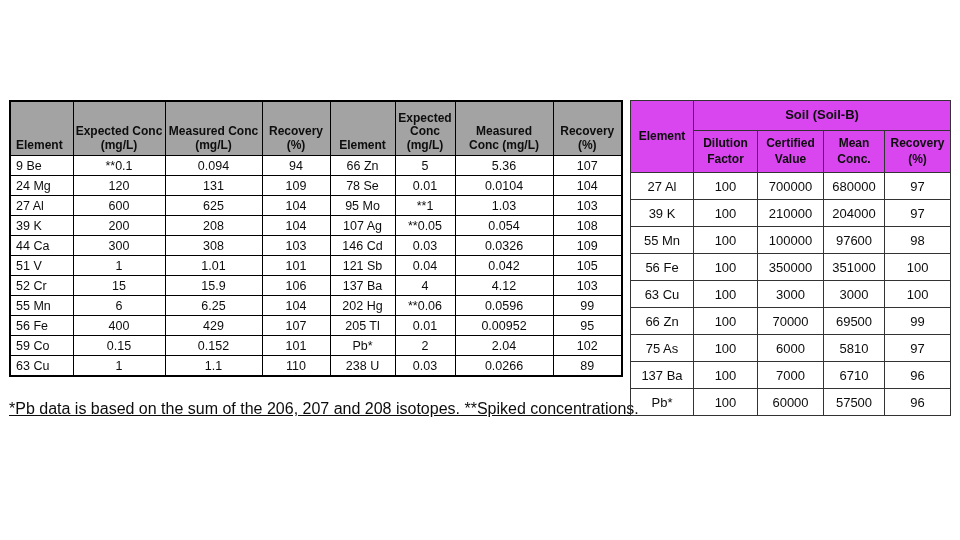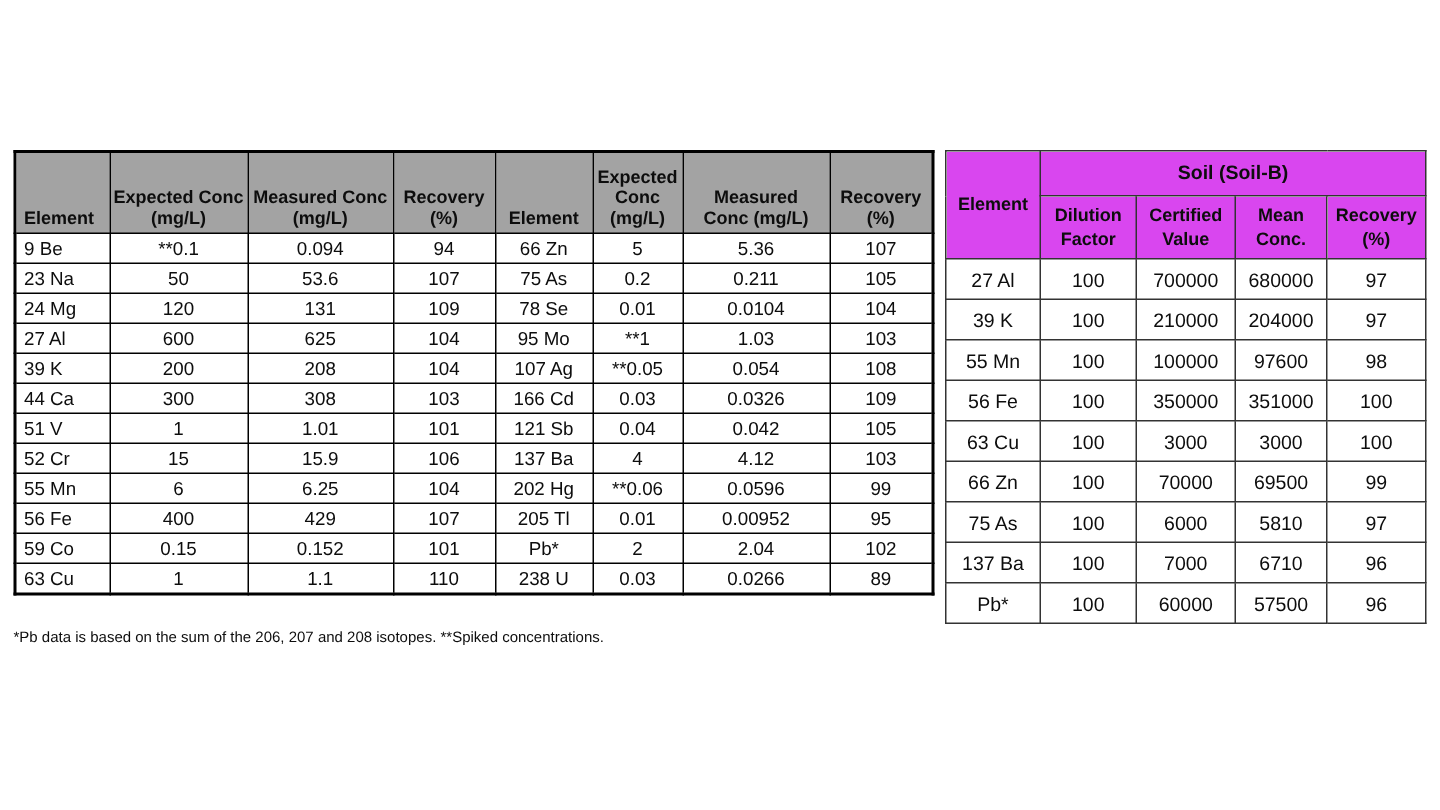--- a/index.html
+++ b/index.html
@@ -56,24 +56,25 @@
   }
   #left-table td:first-child {
     text-align: left;
     padding-left: 5px;
   }
 
   
   #footnote {
     position: absolute;
     left: 9px;
-    top: 420px;
-    font-size: 10px;
+    top: 400px;
+    font-size: 16px;
     color: #0d0d0d;
     white-space: nowrap;
+    text-decoration: underline;
   }
 
   
   #soil-table {
     left: 630px;
     top: 100px;
     width: 320px;
     border: 1.6px solid #333;
   }
   #soil-table th, #soil-table td {
@@ -143,30 +144,20 @@
         <td>9 Be</td>
         <td>**0.1</td>
         <td>0.094</td>
         <td>94</td>
         <td>66 Zn</td>
         <td>5</td>
         <td>5.36</td>
         <td>107</td>
       </tr>
       <tr>
-        <td>23 Na</td>
-        <td>50</td>
-        <td>53.6</td>
-        <td>107</td>
-        <td>75 As</td>
-        <td>0.2</td>
-        <td>0.211</td>
-        <td>105</td>
-      </tr>
-      <tr>
         <td>24 Mg</td>
         <td>120</td>
         <td>131</td>
         <td>109</td>
         <td>78 Se</td>
         <td>0.01</td>
         <td>0.0104</td>
         <td>104</td>
       </tr>
       <tr>
@@ -187,21 +178,21 @@
         <td>107 Ag</td>
         <td>**0.05</td>
         <td>0.054</td>
         <td>108</td>
       </tr>
       <tr>
         <td>44 Ca</td>
         <td>300</td>
         <td>308</td>
         <td>103</td>
-        <td>166 Cd</td>
+        <td>146 Cd</td>
         <td>0.03</td>
         <td>0.0326</td>
         <td>109</td>
       </tr>
       <tr>
         <td>51 V</td>
         <td>1</td>
         <td>1.01</td>
         <td>101</td>
         <td>121 Sb</td>

